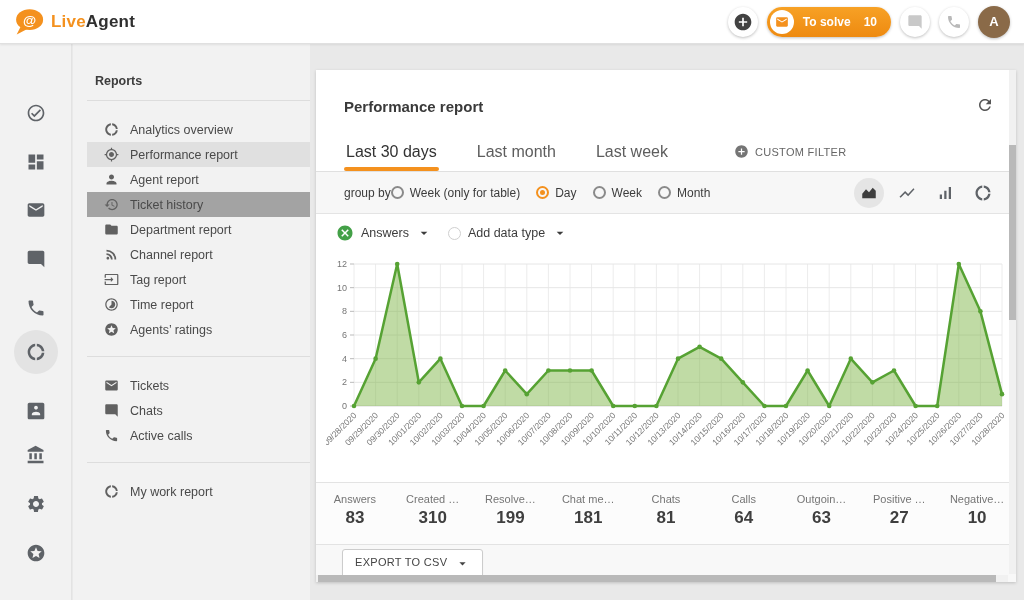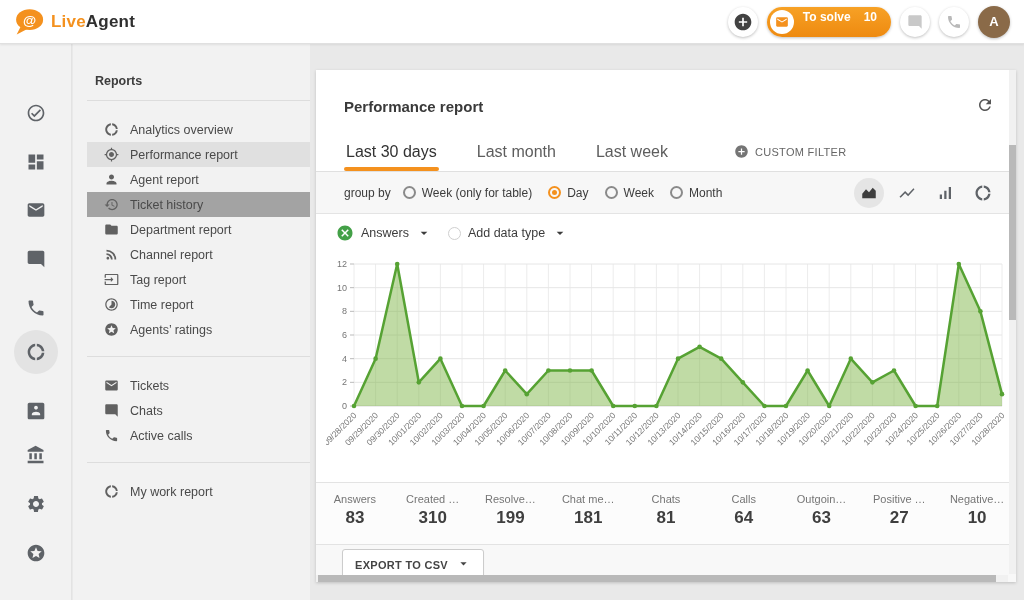--- a/index.html
+++ b/index.html
@@ -11,21 +11,21 @@
   .header { position:absolute; left:0; top:0; width:1024px; height:44px; background:#fff;
     border-bottom:1px solid #e0e0e0; box-shadow:0 1px 2px rgba(0,0,0,.08); z-index:20;
     display:flex; align-items:center; padding:0 14px; }
   .brand { display:flex; align-items:center; gap:7px; cursor:pointer; }
   .brand-name { font-size:17px; font-weight:bold; letter-spacing:.2px; }
   .brand-live { color:#F4911E; } .brand-agent { color:#2f2f2f; }
   .header-right { margin-left:auto; display:flex; align-items:center; gap:9px; }
   .circle-btn { width:30px; height:30px; border-radius:50%; background:#fff;
     box-shadow:0 1px 3px rgba(0,0,0,.25); display:flex; align-items:center; justify-content:center; cursor:pointer; }
   .tosolve { height:30px; border-radius:16px; background:linear-gradient(180deg,#f7a125,#ee8a10);
-    box-shadow:0 1px 3px rgba(0,0,0,.25); display:flex; align-items:flex-start; gap:9px;
+    box-shadow:0 1px 3px rgba(0,0,0,.25); display:flex; align-items:center; gap:9px;
     padding:3px 14px 3px 3px; cursor:pointer; }
   .tosolve .mail-bubble { width:24px; height:24px; border-radius:50%; background:#fff;
     display:flex; align-items:center; justify-content:center; }
   .tosolve-label { color:#fff; font-size:12px; font-weight:bold; }
   .tosolve-count { color:#fff; font-size:12px; font-weight:bold; margin-left:4px; }
   .avatar { width:32px; height:32px; border-radius:50%; background:#8A6A48; color:#fff;
     font-size:13px; font-weight:bold; display:flex; align-items:center; justify-content:center;
     box-shadow:0 1px 3px rgba(0,0,0,.25); cursor:pointer; }
 
   
@@ -60,21 +60,21 @@
   .tab { position:relative; display:flex; align-items:center; font-size:16px; color:#5d5d5d;
     margin-right:36px; cursor:pointer; padding:0 2px;text-align:right; }
   .tab.active { color:#333; }
   .tab.active::after { content:""; position:absolute; left:0; right:0; bottom:0; height:4px;
     border-radius:3px; background:#F4911E; }
   .custom-filter { display:flex; align-items:center; gap:6px; font-size:11px; color:#666;
     letter-spacing:.3px; cursor:pointer; margin-left:28px; }
 
   .toolbar { height:42px; background:#f7f7f7; border-bottom:1px solid #e4e4e4;
     display:flex; align-items:center; padding:0 18px 0 28px; }
-  .gb-label { font-size:12px; color:#3c3c3c; margin-right:12px; }
+  .gb-label { font-size:12px; color:#3c3c3c; margin-right:0; }
   .radio-opt { display:flex; align-items:center; gap:6px; margin-right:16px; cursor:pointer; }
   .rb { width:13px; height:13px; border-radius:50%; border:2px solid #8a8a8a; position:relative; }
   .radio-opt.sel .rb { border-color:#F4911E; }
   .radio-opt.sel .rb::after { content:""; position:absolute; left:2px; top:2px; width:5px; height:5px;
     border-radius:50%; background:#F4911E; }
   .radio-opt .rlbl { font-size:12px; color:#3c3c3c; }
   .chart-types { margin-left:auto; display:flex; align-items:center; gap:8px; }
   .ct-btn { width:30px; height:30px; border-radius:50%; display:flex; align-items:center;
     justify-content:center; cursor:pointer; }
   .ct-btn.sel { background:#e5e5e5; }
@@ -87,22 +87,22 @@
   .chart-wrap { height:230px; padding-left:10px; }
 
   .stats { height:62px; border-top:1px solid #e3e3e3; background:#fcfcfc;
     display:grid; grid-template-columns:repeat(9,1fr); }
   .stat { text-align:center; padding-top:10px; }
   .stat-label { font-size:11px; color:#757575; white-space:nowrap; overflow:hidden; }
   .stat-value { font-size:17px; font-weight:bold; color:#3f3f3f; margin-top:3px; }
 
   .export-row { height:38px; border-top:1px solid #e3e3e3; background:#f8f8f8;
     display:flex; align-items:center; padding-left:26px; }
-  .export-btn { display:flex; align-items:flex-end; gap:8px; background:#fff; border:1px solid #ccc;
-    border-radius:3px; padding:6px 12px; font-size:11px; font-weight:bold; color:#444;
+  .export-btn { display:flex; align-items:flex-start; gap:8px; background:#fff; border:1px solid #ccc;
+    border-radius:3px; padding:6px 12px; font-size:11px; font-weight:normal; color:#444;
     letter-spacing:.3px; cursor:pointer; box-shadow:0 1px 1px rgba(0,0,0,.08); }
 
   
   .v-scroll { position:absolute; right:0; top:0; bottom:8px; width:7px; background:#f1f1f1; }
   .v-thumb { position:absolute; right:0; top:75px; height:175px; width:7px; background:#b9b9b9; }
   .h-scroll { position:absolute; left:0; right:8px; bottom:0; height:7px; background:#f1f1f1; }
   .h-thumb { position:absolute; left:2px; top:0; height:7px; width:98%; background:#b9b9b9; }
 </style>
 </head>
 <body>

